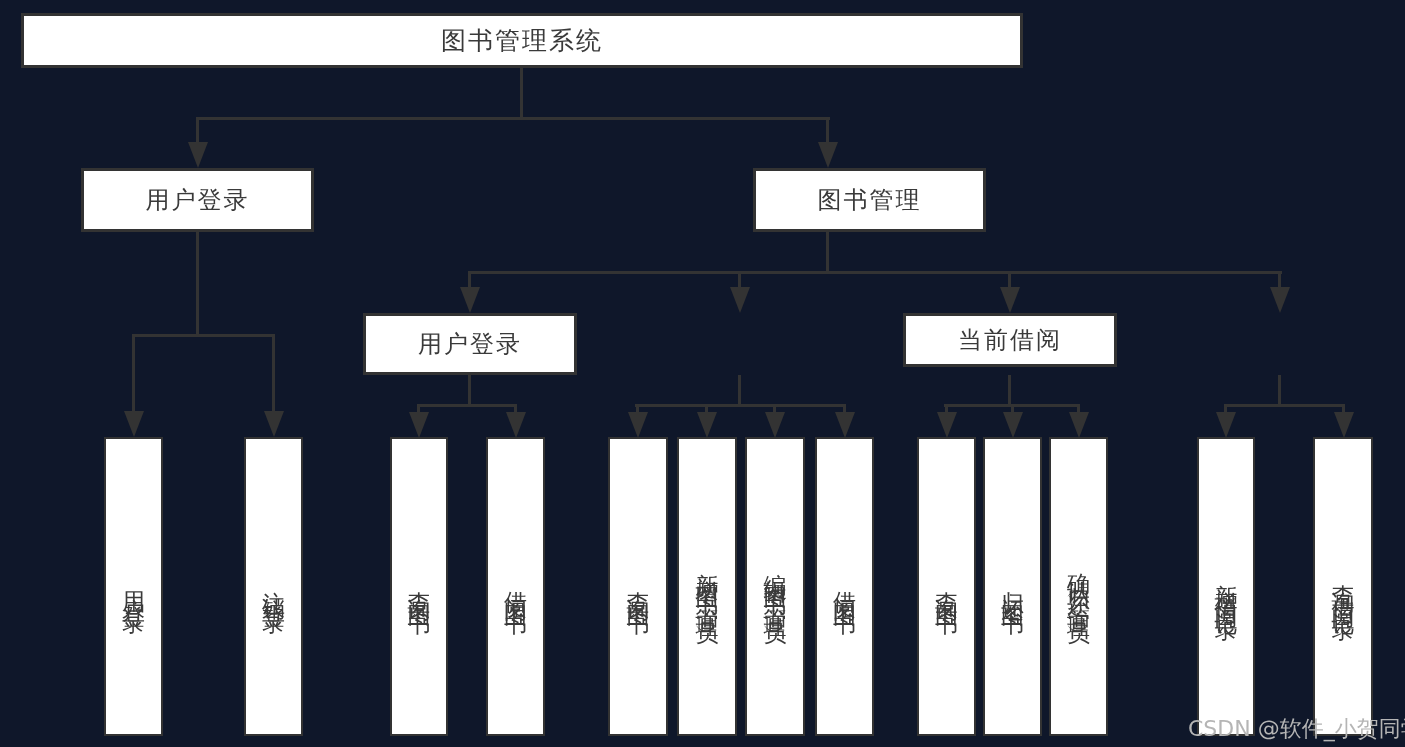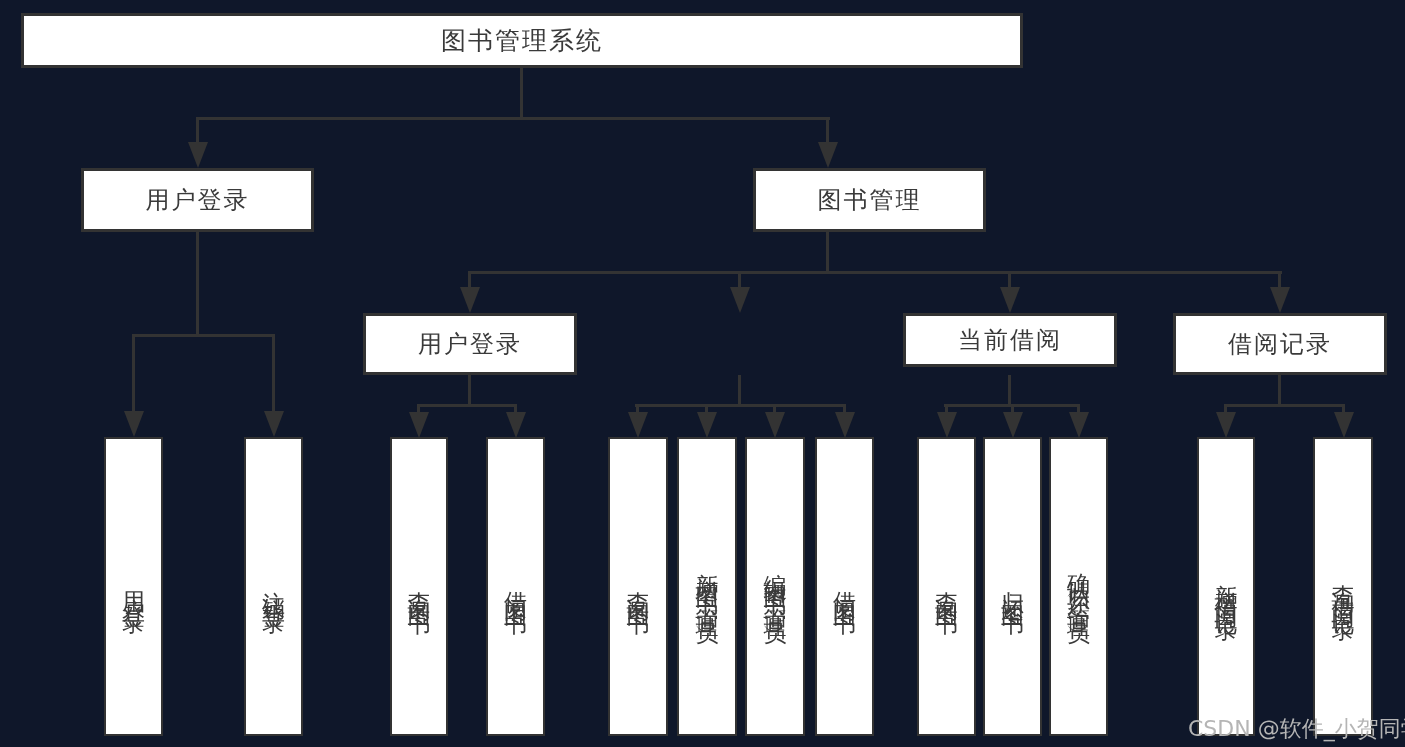--- a/index.html
+++ b/index.html
@@ -109,23 +109,20 @@
   <div class="arrowhead" style="left:1000px; top:287px;"></div>
   <div class="vline" style="left:1278px; top:271px; height:18px;"></div>
   <div class="arrowhead" style="left:1270px; top:287px;"></div>
 
   <div class="box branch-box" style="left:363px; top:313px; width:214px; height:62px;">
     <span>用户登录</span>
   </div>
   <div class="box branch-box" style="left:903px; top:313px; width:214px; height:54px;">
     <span>当前借阅</span>
   </div>
-  <div class="box branch-box" style="left:1173px; top:313px; width:214px; height:62px;">
-    <span>借阅记录</span>
-  </div>
 
   <div class="vline" style="left:468px; top:375px; height:32px;"></div>
   <div class="vline" style="left:738px; top:375px; height:32px;"></div>
   <div class="vline" style="left:1008px; top:375px; height:32px;"></div>
   <div class="vline" style="left:1278px; top:375px; height:32px;"></div>
 
   <div class="hline" style="left:417px; top:404px; width:100px;"></div>
   <div class="hline" style="left:635px; top:404px; width:211px;"></div>
   <div class="hline" style="left:944px; top:404px; width:136px;"></div>
   <div class="hline" style="left:1224px; top:404px; width:121px;"></div>

